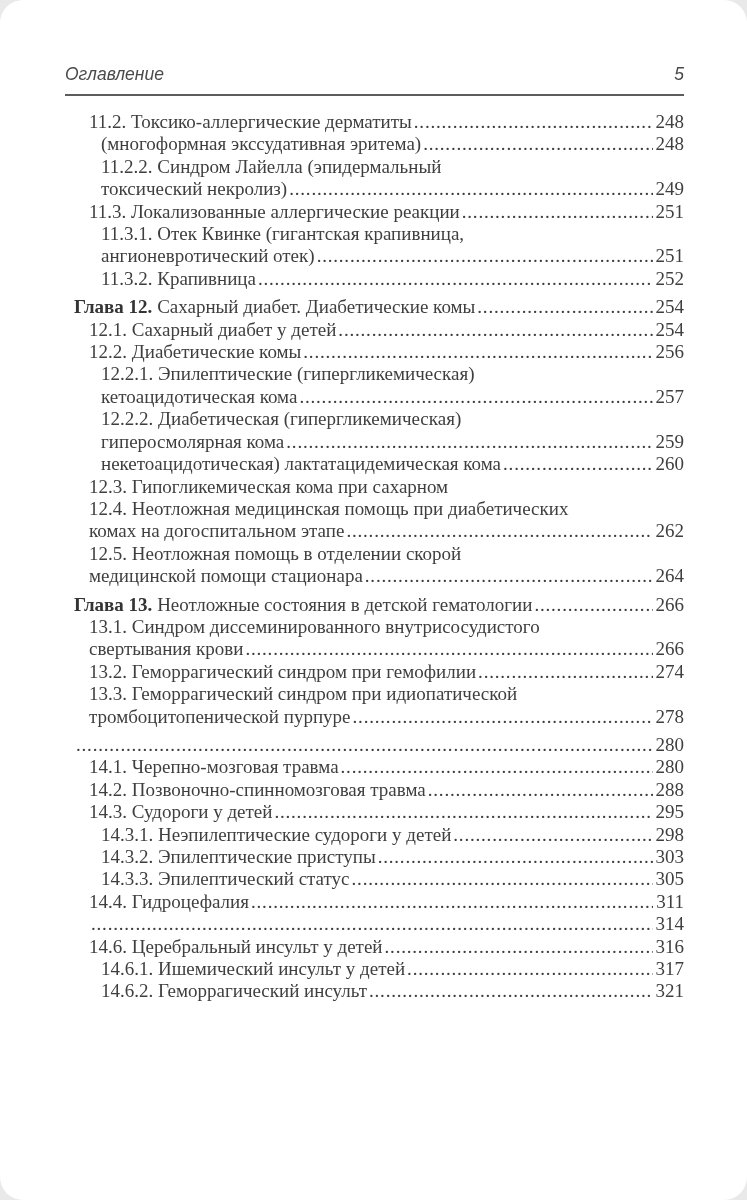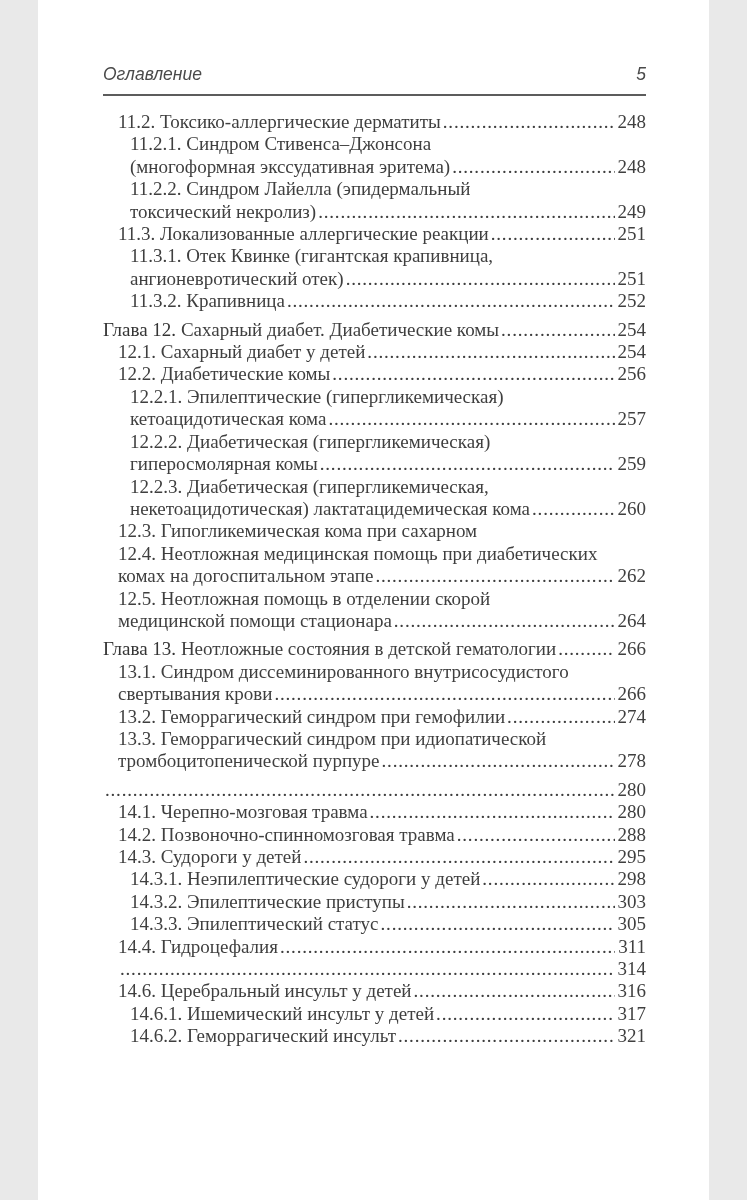--- a/index.html
+++ b/index.html
@@ -2,49 +2,51 @@
 <html lang="ru" style="--paper: #ffffff; --ink: #3f3f3f; --header-ink: #4a4a4a; --rule: #5c5c5c;"><head>
 <meta charset="utf-8">
 <style>
   html,body{margin:0;padding:0;}
   body{
     background:#e9e9e9;
     font-family:"Liberation Serif","DejaVu Serif",serif;
   }
   .page{
     position:relative;
-    width:671px;height:1200px;
+    width:747px;height:1200px;
     margin:0 auto;
     background:var(--paper,#ffffff);
     color:var(--ink,#3f3f3f);
     box-sizing:border-box;
     padding:64px 63px 0 65px;
     overflow:hidden;
+    border-radius:23px;
   }
   
   .running-head{
     display:flex;justify-content:space-between;align-items:baseline;
     font-family:"Liberation Sans","DejaVu Sans",sans-serif;
     font-style:italic;
     font-size:17.5px;line-height:20px;
     color:var(--header-ink,#4a4a4a);
   }
   .head-rule{
     height:2px;background:var(--rule,#5c5c5c);
     margin-top:10px;border:0;
   }
   
   .toc{
     margin-top:15px;
     font-size:19px;line-height:22.4px;
     color:var(--ink,#3f3f3f);
+    margin-left:9px;
   }
   .entry{margin:0;}
   .entry.lvl1{margin-top:6px;}
-  .entry.lvl1 .chap{font-weight:normal;color:#343434;}
+  .entry.lvl1 .chap{font-weight:bold;color:#343434;}
   .entry.lvl2{padding-left:15px;}
   .entry.lvl3{padding-left:27px;}
   .line{display:flex;align-items:baseline;}
   .line .text{white-space:pre;flex:0 0 auto;}
   .line .dots{
     flex:1 1 auto;
     overflow:hidden;
     white-space:nowrap;
     letter-spacing:0.8px;
     margin-left:2px;
@@ -67,21 +69,20 @@
 
   <div class="toc" id="toc">
       <div class="entry lvl2">
     <div class="line last">
       <span class="text"><span class="t">11.2. Токсико-аллергические дерматиты</span></span>
       <span class="dots"></span>
       <span class="pg">248</span>
     </div>
   </div>
       <div class="entry lvl3">
-    <div class="line pre">11.2.1. Синдром Стивенса–Джонсона</div>
         <div class="line last">
       <span class="text"><span class="t">(многоформная экссудативная эритема)</span></span>
       <span class="dots"></span>
       <span class="pg">248</span>
     </div>
   </div>
       <div class="entry lvl3">
     <div class="line pre">11.2.2. Синдром Лайелла (эпидермальный</div>
         <div class="line last">
       <span class="text"><span class="t">токсический некролиз)</span></span>
@@ -136,27 +137,26 @@
     <div class="line pre">12.2.1. Эпилептические (гипергликемическая)</div>
         <div class="line last">
       <span class="text"><span class="t">кетоацидотическая кома</span></span>
       <span class="dots"></span>
       <span class="pg">257</span>
     </div>
   </div>
       <div class="entry lvl3">
     <div class="line pre">12.2.2. Диабетическая (гипергликемическая)</div>
         <div class="line last">
-      <span class="text"><span class="t">гиперосмолярная комы</span></span>
+      <span class="text"><span class="t">гиперосмолярная кома</span></span>
       <span class="dots"></span>
       <span class="pg">259</span>
     </div>
   </div>
       <div class="entry lvl3">
-    <div class="line pre">12.2.3. Диабетическая (гипергликемическая,</div>
         <div class="line last">
       <span class="text"><span class="t">некетоацидотическая) лактатацидемическая кома</span></span>
       <span class="dots"></span>
       <span class="pg">260</span>
     </div>
   </div>
       <div class="entry lvl2">
     <div class="line pre">12.3. Гипогликемическая кома при сахарном</div>
   </div>
       <div class="entry lvl2">

